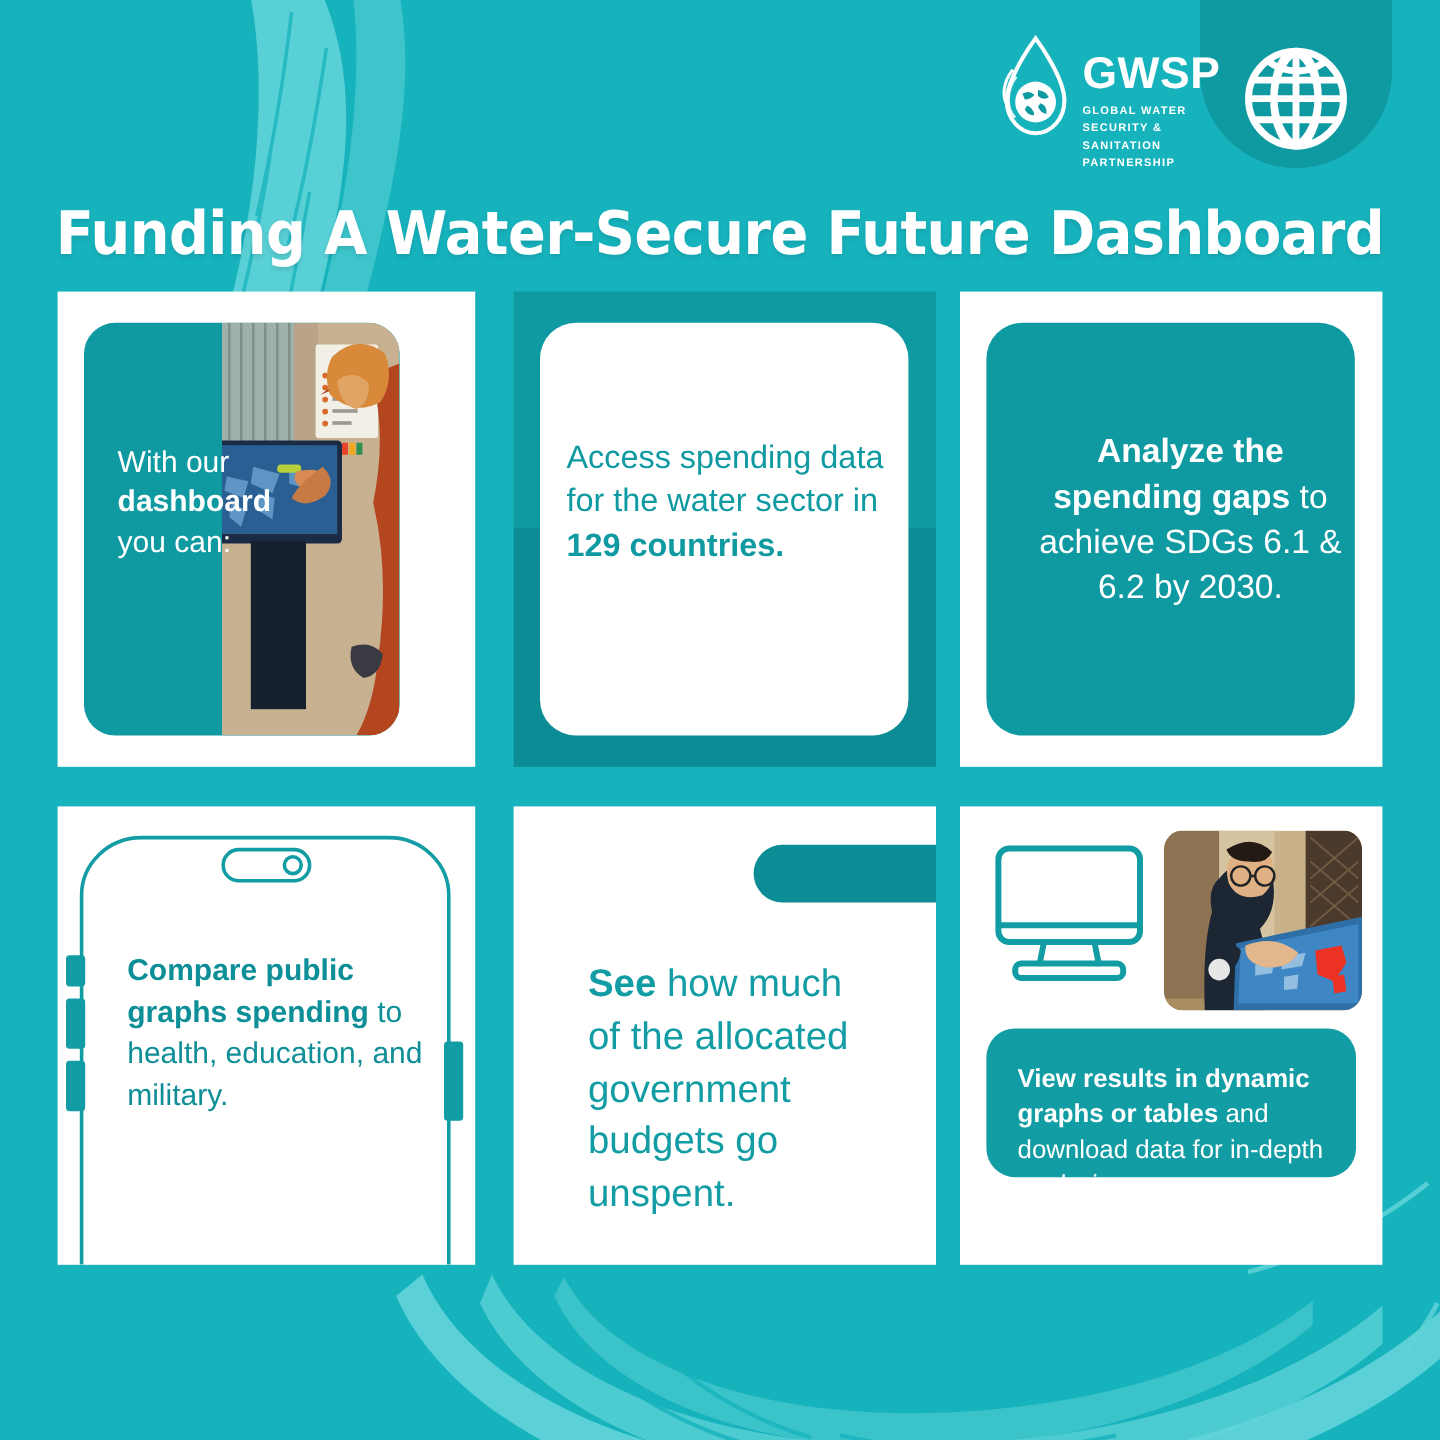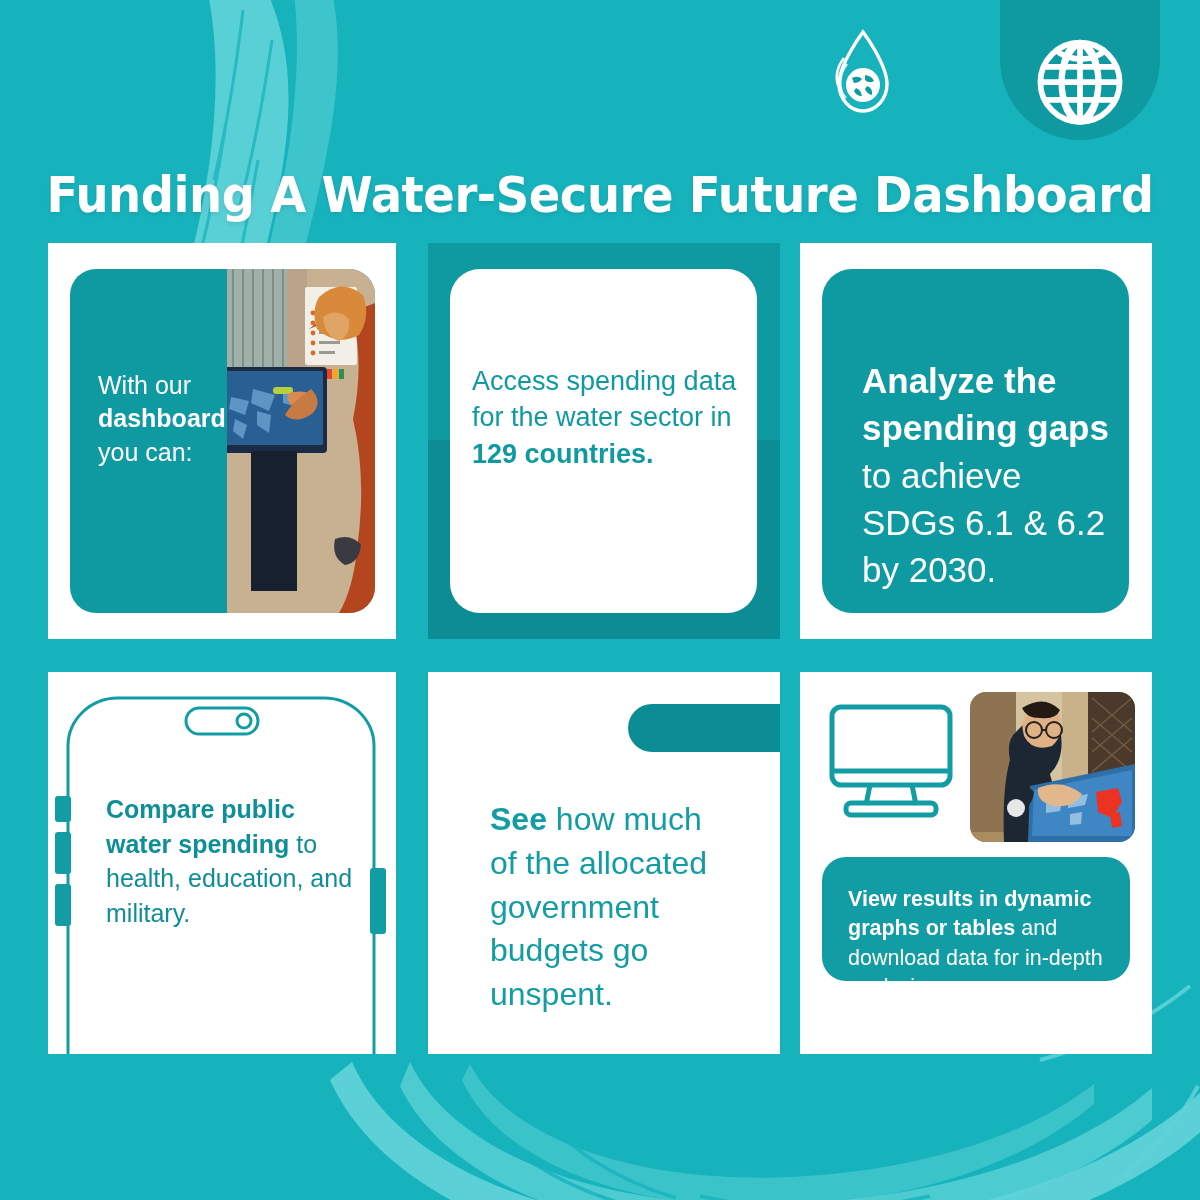--- a/index.html
+++ b/index.html
@@ -38,40 +38,40 @@
   
   .card{position:absolute;background:#ffffff;overflow:hidden;}
   .c1{left:48px;top:243px;width:348px;height:396px;}
   .c2{left:428px;top:243px;width:352px;height:396px;background:#0f9aa2;}
   .c3{left:800px;top:243px;width:352px;height:396px;}
   .c4{left:48px;top:672px;width:348px;height:382px;}
   .c5{left:428px;top:672px;width:352px;height:382px;}
   .c6{left:800px;top:672px;width:352px;height:382px;}
 
   
-  .c1-inner{position:absolute;left:22px;top:26px;width:305px;height:344px;
+  .c1-inner{position:absolute;left:22px;top:26px;width:263px;height:344px;
             border-radius:26px;overflow:hidden;background:#0f9aa2;}
   .c1-text{position:absolute;left:28px;top:100px;width:160px;color:#fff;
            font-size:25px;line-height:1.33;}
   .c1-text b{font-weight:bold;}
   .c1-photo{position:absolute;right:0;top:0;width:148px;height:344px;overflow:hidden;}
 
   
   .c2-band{position:absolute;left:0;top:197px;width:352px;height:199px;background:#0c8c94;}
   .c2-inner{position:absolute;left:22px;top:26px;width:307px;height:344px;
             background:#fff;border-radius:30px;}
   .c2-text{position:absolute;left:22px;top:94px;width:270px;color:#0f9aa2;
            font-size:27px;line-height:1.35;}
   .c2-text b{font-weight:bold;}
 
   
   .c3-inner{position:absolute;left:22px;top:26px;width:307px;height:344px;
             background:#0f9aa2;border-radius:30px;}
   .c3-text{position:absolute;left:40px;top:88px;width:260px;color:#fff;
-           font-size:35px;line-height:1.35;}
+           font-size:28px;line-height:1.35;text-align:center;}
   .c3-text b{font-weight:bold;}
 
   
   .c4-phone{position:absolute;left:0;top:0;width:348px;height:382px;}
   .c4-text{position:absolute;left:58px;top:120px;width:250px;color:#108e97;
            font-size:25px;line-height:1.38;}
   .c4-text b{font-weight:bold;color:#0d8f98;}
 
   
   .c5-bar{position:absolute;left:200px;top:32px;width:180px;height:48px;
@@ -167,20 +167,28 @@
       <circle cx="31" cy="57" r="17" fill="#fff"></circle>
       <g fill="#0f9aa2">
         <path d="M20 50 q6 -3 10 1 q-3 4 -8 4 z"></path>
         <path d="M33 47 q7 1 9 6 q-5 3 -9 -1 z"></path>
         <path d="M24 60 q5 2 6 8 q-6 0 -8 -5 z"></path>
         <path d="M35 58 q6 2 5 9 q-5 -1 -7 -6 z"></path>
       </g>
       <path d="M9 62 C2 54, 4 40, 12 30" fill="none" stroke="#fff" stroke-width="2.6"></path>
       <path d="M14 70 C6 62, 7 46, 15 36" fill="none" stroke="#fff" stroke-width="2.2" opacity=".85"></path>
     </svg>
+    <div class="gwsp-text">
+      <div class="gwsp-name">GWSP</div>
+      <div class="gwsp-sub">
+        <div>GLOBAL WATER</div>
+        <div>SECURITY &amp; SANITATION</div>
+        <div>PARTNERSHIP</div>
+      </div>
+    </div>
   </div>
 
   <div class="title">Funding A Water-Secure Future Dashboard</div>
 
   <div class="card c1">
     <div class="c1-inner">
       <div class="c1-photo">
         <svg class="ph" viewBox="0 0 148 344" preserveAspectRatio="xMidYMid slice">
           <rect width="148" height="344" fill="#c8b191"></rect>
           <rect x="0" y="0" width="62" height="120" fill="#9fb0a8"></rect>
@@ -265,21 +273,21 @@
         <circle cx="196" cy="49" r="7"></circle>
       </g>
       <g fill="#129ca3">
         <rect x="7" y="124" width="16" height="26" rx="3"></rect>
         <rect x="7" y="160" width="16" height="42" rx="3"></rect>
         <rect x="7" y="212" width="16" height="42" rx="3"></rect>
         <rect x="322" y="196" width="16" height="66" rx="3"></rect>
       </g>
     </svg>
     <div class="c4-text">
-      <b>Compare public water spending</b><span> to health, education, and military.</span>
+      <b>Compare public graphs spending</b><span> to health, education, and military.</span>
     </div>
   </div>
 
   <div class="card c5">
     <div class="c5-bar"></div>
     <div class="c5-text">
       <b>See</b><span> how much of the allocated government budgets go unspent.</span>
     </div>
   </div>
 

